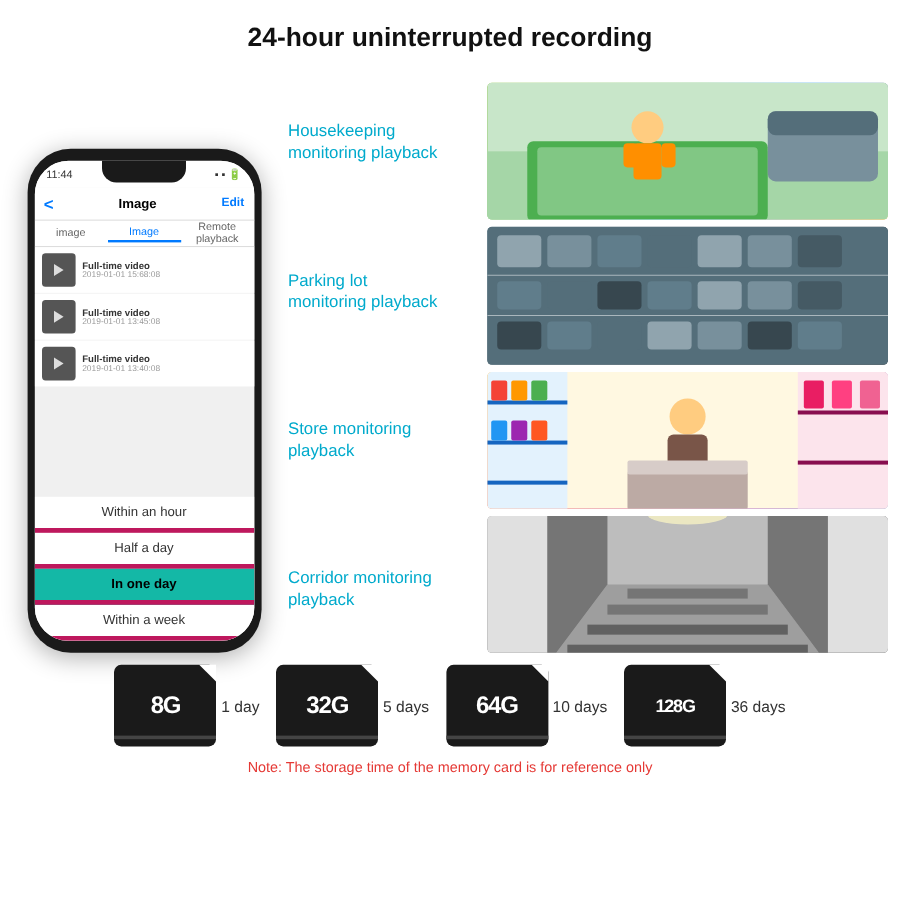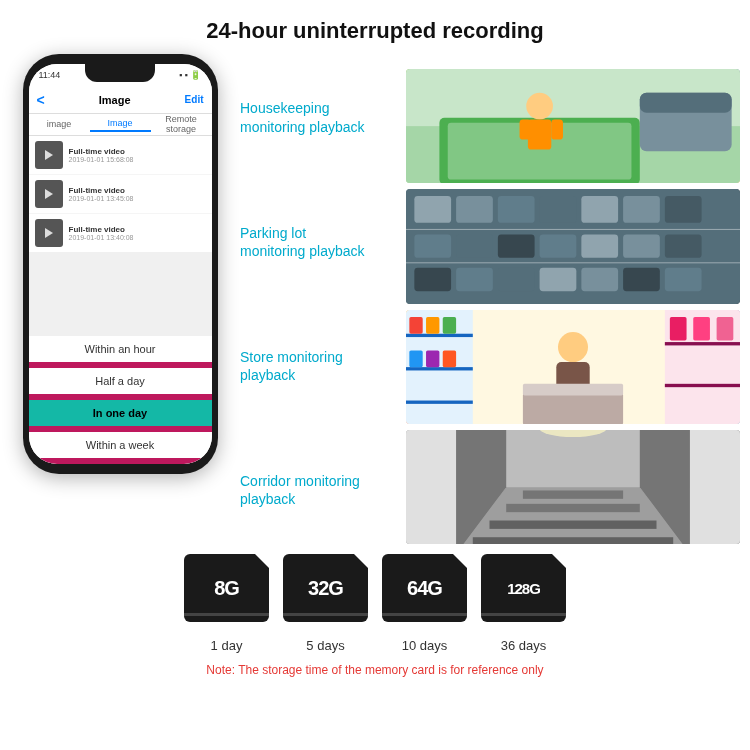--- a/index.html
+++ b/index.html
@@ -30,21 +30,21 @@
       padding: 0 10px;
       gap: 10px;
       height: 490px;
     }
 
     
     .phone-section {
       width: 220px;
       flex-shrink: 0;
       display: flex;
-      align-items: flex-start;
+      align-items: flex-end;
       justify-content: center;
     }
 
     .phone-mockup {
       width: 195px;
       height: 420px;
       background: #1a1a1a;
       border-radius: 36px;
       padding: 10px 6px;
       position: relative;
@@ -176,21 +176,21 @@
     }
     .dropdown-menu {
       background: #fff;
       margin: 0;
     }
     .dropdown-item {
       text-align: center;
       padding: 7px 0;
       font-size: 11px;
       color: #333;
-      border-bottom: 6px solid #be185d;
+      border-bottom: 4px solid #be185d;
     }
     .dropdown-item.selected {
       font-weight: bold;
       color: #000;
       background: #14b8a6;
     }
     .dropdown-cancel {
       background: #f5f5f5;
       color: #007aff;
       text-align: center;
@@ -267,23 +267,23 @@
     .sd-cards-row {
       display: flex;
       flex-direction: row;
       justify-content: center;
       gap: 14px;
       margin-bottom: 6px;
     }
 
     .sd-card-item {
       display: flex;
-      flex-direction: column;
-      align-items: center;
-      gap: 16px;
+      flex-direction: row;
+      align-items: center;
+      gap: 4px;
     }
 
     .sd-card {
       width: 85px;
       height: 68px;
       background: #1a1a1a;
       border-radius: 6px 6px 6px 6px;
       position: relative;
       display: flex;
       align-items: center;
@@ -352,21 +352,21 @@
 
         <div class="app-navbar">
           <span class="back-btn">&lt;</span>
           <span>Image</span>
           <span style="color:#007aff;font-size:10px;">Edit</span>
         </div>
 
         <div class="app-tabs">
           <div class="app-tab">image</div>
           <div class="app-tab active">Image</div>
-          <div class="app-tab">Remote storage</div>
+          <div class="app-tab">Remote playback</div>
         </div>
 
         <div class="video-list">
           <div class="video-item">
             <div class="video-thumb">
               <div class="video-thumb-inner"></div>
             </div>
             <div class="video-info">
               <div class="video-title">Full-time video</div>
               <div class="video-date">2019-01-01 15:68:08</div>

